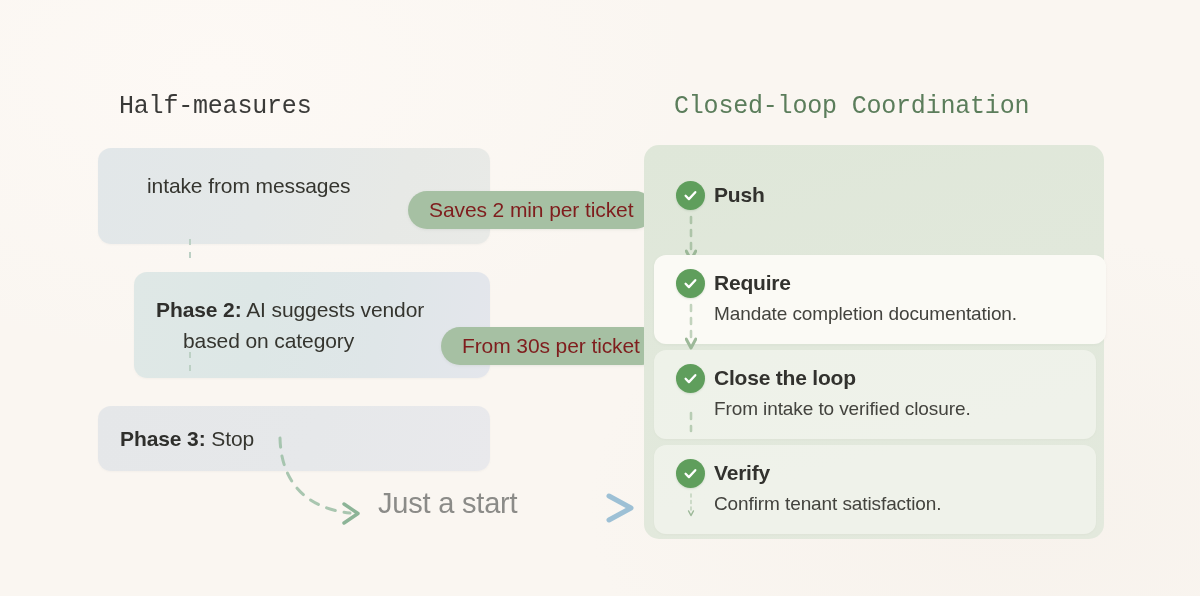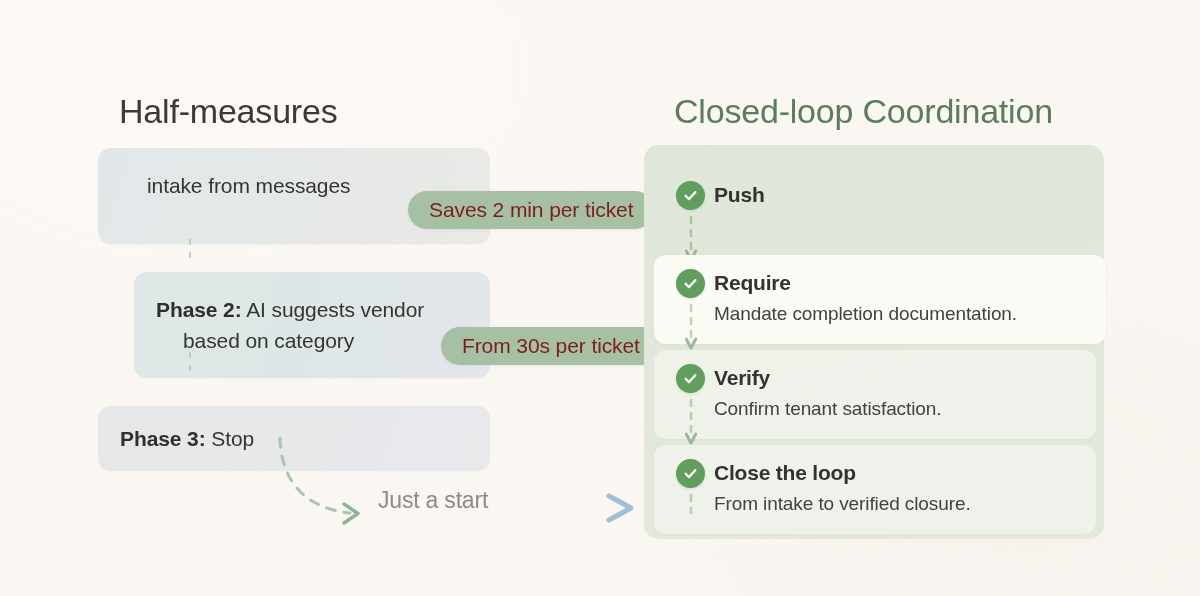--- a/index.html
+++ b/index.html
@@ -21,24 +21,25 @@
     height: 596px;
     background:
       radial-gradient(ellipse 700px 420px at 18% 12%, #fdf9f5 0%, rgba(253,249,245,0) 70%),
       radial-gradient(ellipse 600px 380px at 85% 85%, #f7f2ec 0%, rgba(247,242,236,0) 72%),
       #faf6f1;
   }
 
   
   .col-heading {
     position: absolute;
-    font-size: 34px;
+    font-size: 25px;
     font-weight: 400;
     letter-spacing: -0.2px;
     white-space: nowrap;
+    font-family: Liberation Mono, monospace;
   }
   #heading-left {
     left: 119px;
     top: 92px;
     color: #3a3a38;
   }
   #heading-right {
     left: 674px;
     top: 92px;
     color: #5b7d5b;
@@ -123,21 +124,21 @@
     left: 268px;
     top: 432px;
     width: 360px;
     height: 110px;
   }
   #curve-arrow { position: absolute; left: 0; top: 0; }
   #just-a-start-label {
     position: absolute;
     left: 110px;
     top: 55px;
-    font-size: 23px;
+    font-size: 29px;
     color: #8b8b88;
     letter-spacing: -0.2px;
     white-space: nowrap;
   }
   #straight-arrow { position: absolute; left: 245px; top: 58px; }
 
   
   #right-panel {
     position: absolute;
     left: 644px;
@@ -296,35 +297,35 @@
       <div class="loop-title">Require</div>
       <div class="loop-desc">Mandate completion documentation.</div>
     </div>
 
     <div class="loop-item tint-mid">
       <div class="check-badge">
         <svg width="17" height="17" viewBox="0 0 17 17">
           <path d="M3.6 8.8 L 6.9 12.1 L 13.3 5.2" fill="none" stroke="#ffffff" stroke-width="2.3" stroke-linecap="round" stroke-linejoin="round"></path>
         </svg>
       </div>
+      <svg class="loop-connector" viewBox="0 0 12 26">
+        <line x1="6" y1="2" x2="6" y2="20" stroke="#b8cdb4" stroke-width="2.6" stroke-dasharray="6 7" stroke-linecap="round"></line>
+      </svg>
+      <div class="loop-title">Close the loop</div>
+      <div class="loop-desc">From intake to verified closure.</div>
+    </div>
+
+    <div class="loop-item tint-mid">
+      <div class="check-badge">
+        <svg width="17" height="17" viewBox="0 0 17 17">
+          <path d="M3.6 8.8 L 6.9 12.1 L 13.3 5.2" fill="none" stroke="#ffffff" stroke-width="2.3" stroke-linecap="round" stroke-linejoin="round"></path>
+        </svg>
+      </div>
       <svg class="loop-connector" viewBox="0 0 12 52">
         <line x1="6" y1="2" x2="6" y2="34" stroke="#b8cdb4" stroke-width="2.6" stroke-dasharray="6 7" stroke-linecap="round"></line>
         <path d="M1.2 36 L 6 45 L 10.8 36" fill="none" stroke="#9cb898" stroke-width="3" stroke-linecap="round" stroke-linejoin="round"></path>
       </svg>
       <div class="loop-title">Verify</div>
       <div class="loop-desc">Confirm tenant satisfaction.</div>
     </div>
 
-    <div class="loop-item tint-mid">
-      <div class="check-badge">
-        <svg width="17" height="17" viewBox="0 0 17 17">
-          <path d="M3.6 8.8 L 6.9 12.1 L 13.3 5.2" fill="none" stroke="#ffffff" stroke-width="2.3" stroke-linecap="round" stroke-linejoin="round"></path>
-        </svg>
-      </div>
-      <svg class="loop-connector" viewBox="0 0 12 26">
-        <line x1="6" y1="2" x2="6" y2="20" stroke="#b8cdb4" stroke-width="2.6" stroke-dasharray="6 7" stroke-linecap="round"></line>
-      </svg>
-      <div class="loop-title">Close the loop</div>
-      <div class="loop-desc">From intake to verified closure.</div>
-    </div>
-
   </div>
 </div>
 
 </body></html>

